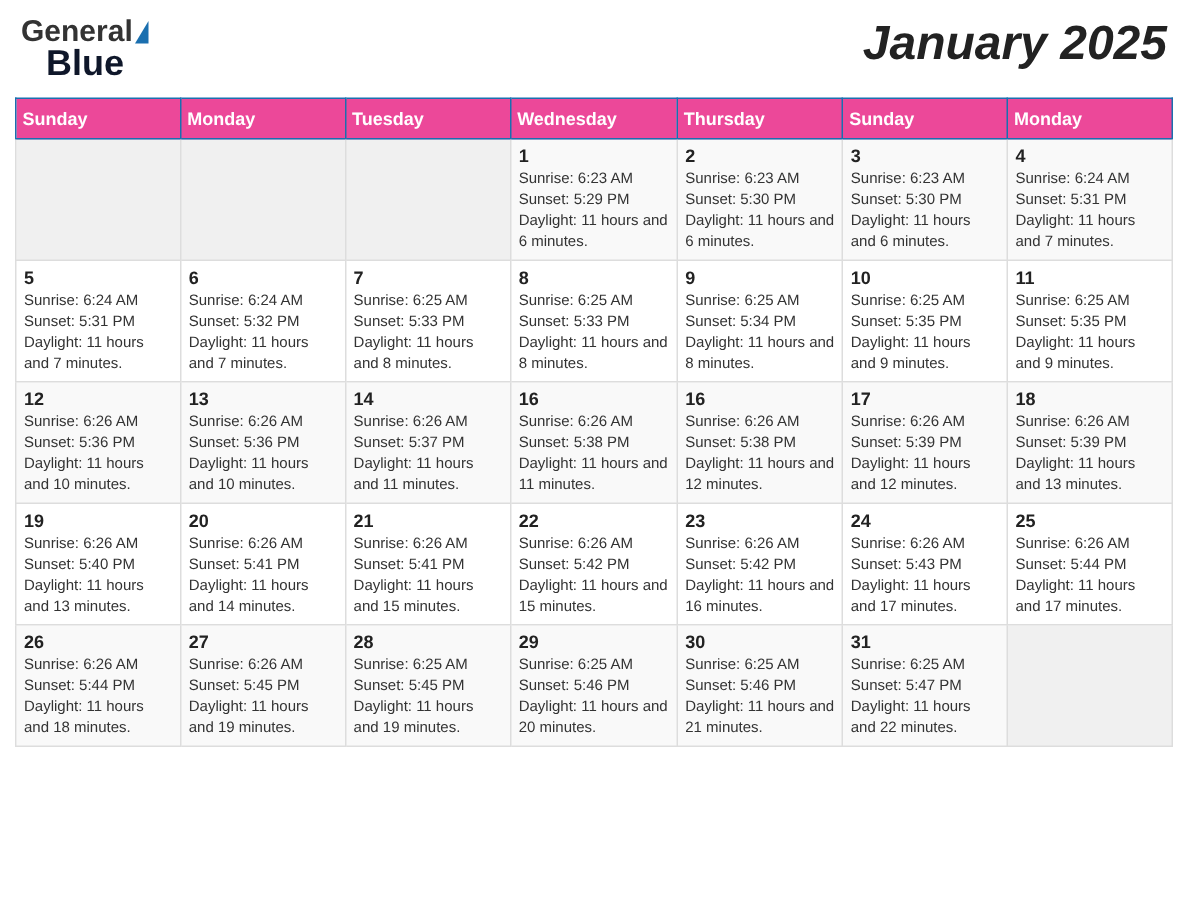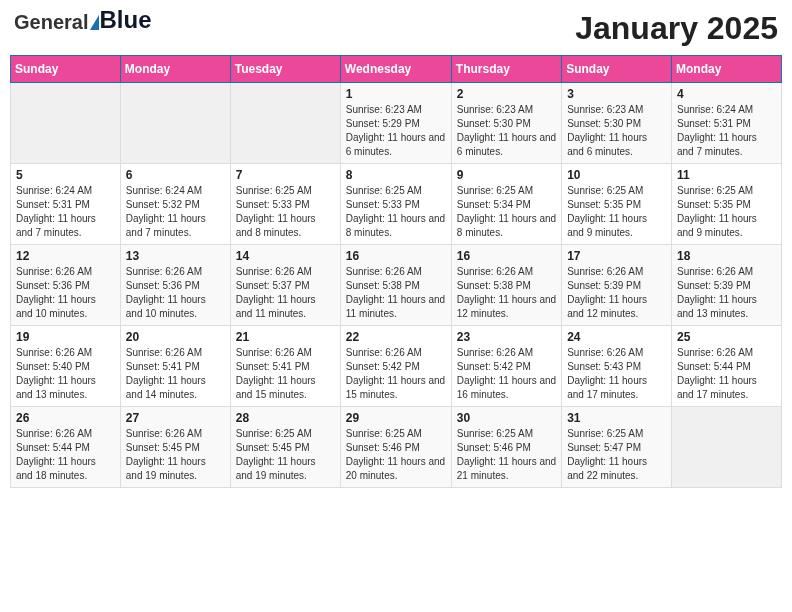--- a/index.html
+++ b/index.html
@@ -12,25 +12,26 @@
     }
     .header {
       display: flex;
       justify-content: space-between;
       align-items: flex-start;
       margin-bottom: 8px;
       padding: 0 4px;
     }
     .logo {
       display: flex;
-      flex-direction: row;
+      flex-direction: column;
       align-items: center;
     }
     .title-area {
       text-align: right;
+      font-style: italic;
     }
     .month-title {
       font-size: 32px;
       font-weight: bold;
       color: #222;
     }
     .location {
       font-size: 14px;
       color: #444;
     }

